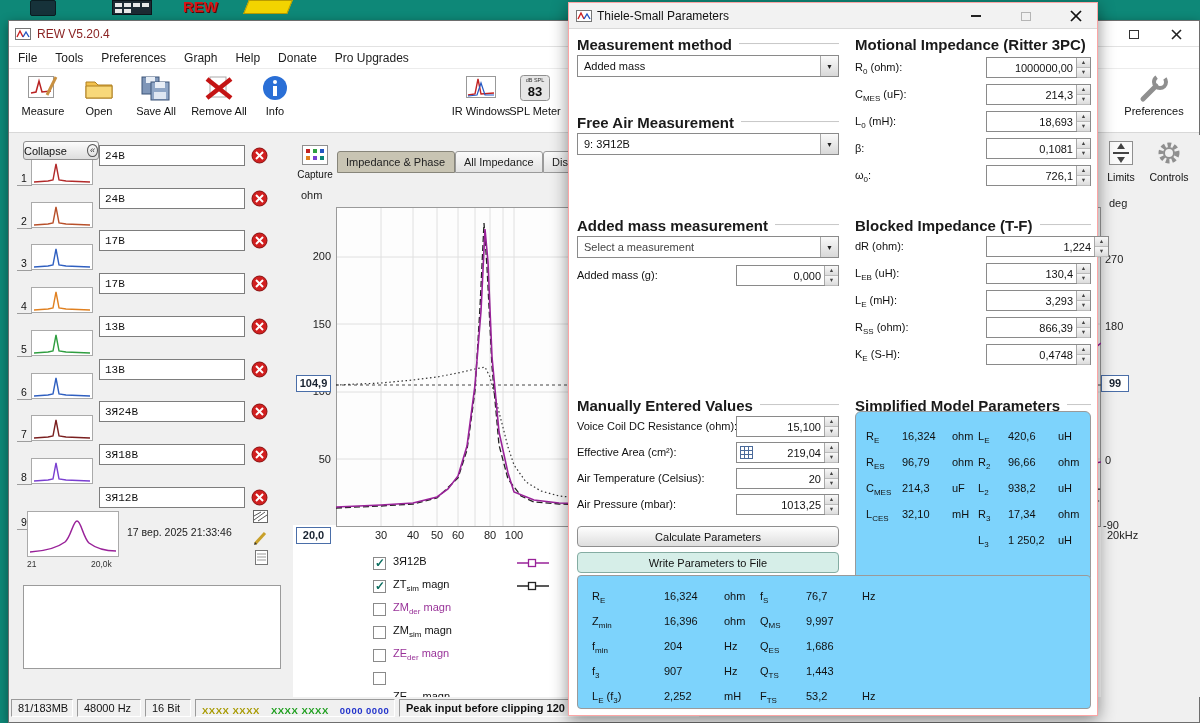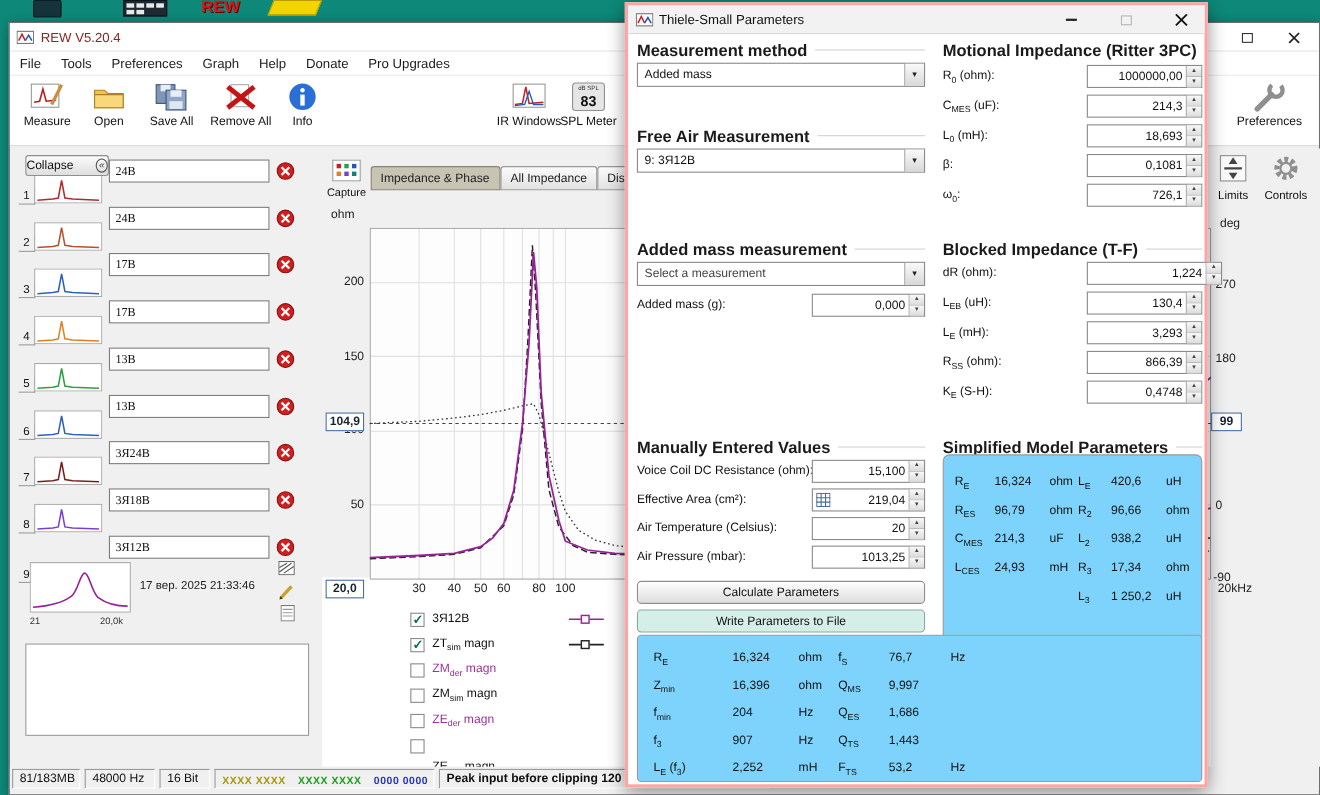--- a/index.html
+++ b/index.html
@@ -17,21 +17,21 @@
   .tbtn{position:absolute;top:4px;text-align:center}
   .tbtn .tlabel{font-size:11px;color:#111;margin-top:2px;white-space:nowrap}
   .ticon{display:block;margin:0 auto}
   
   .sidebar{position:absolute;left:6px;top:114px;width:284px;height:562px;background:#f0f0f0;border-right:1px solid #cfcfcf}
   .collapse-btn{position:absolute;left:8px;top:6px;width:76px;height:19px;border:1px solid #8f8f8f;border-radius:3px;background:linear-gradient(#fcfcfc,#dedede);font-size:11px;color:#111;display:flex;align-items:center;justify-content:center;gap:20px}
   .collapse-ico{display:inline-block;width:13px;height:13px;border:1px solid #555;border-radius:50%;font-size:9px;line-height:11px;text-align:center;color:#333}
   .mrow{position:absolute;left:0;width:284px;height:42px}
   .mnum{position:absolute;left:2px;top:28px;width:15px;height:14px;font-size:10.5px;color:#111;text-align:center;border-right:1px solid #9d9d9d;border-bottom:1px solid #9d9d9d}
   .mthumb{position:absolute;left:16px;top:15px}
-  .mname{position:absolute;left:84px;top:1px;width:146px;height:21px;border:1px solid #7d7d7d;background:#fff;font-size:11px;font-family:Liberation Serif, serif;padding:2px 5px;color:#111}
+  .mname{position:absolute;left:84px;top:1px;width:146px;height:21px;border:1px solid #7d7d7d;background:#fff;font-size:11px;font-family:Liberation Mono, monospace;padding:2px 5px;color:#111}
   .xbtn{position:absolute;left:236px;top:3px}
   .rowdate{position:absolute;left:112px;top:40px;font-size:10.5px;color:#222;white-space:nowrap}
   .thlab{position:absolute;font-size:8.5px;color:#333}
   .notesbox{position:absolute;left:8px;top:450px;width:258px;height:84px;background:#fff;border:1px solid #9b9b9b}
   
   .gpanel{position:absolute;left:284px;top:114px;width:908px;height:562px;background:#f0f0f0}
   .tab{position:absolute;top:16px;height:22px;border:1px solid #9a9a9a;background:linear-gradient(#fbfbfb,#e2e2e2);font-size:11px;padding:4px 8px 0;border-radius:3px 3px 0 0;color:#222;white-space:nowrap}
   .tab.active{background:#c8c4b3;border-color:#87857a}
   .tick{position:absolute;font-size:11px;color:#222}
   .cursorbox{position:absolute;background:#fff;border:1px solid #4a6ea8;font-size:11px;font-weight:bold;color:#182230;text-align:center;padding-top:1px}
@@ -39,21 +39,21 @@
   .lg{position:absolute;display:flex;align-items:center;gap:7px;height:16px;width:176px}
   .cb{width:13px;height:13px;background:#fff;border:1px solid #8a8a8a;position:relative;flex:none}
   .cb.on::after{content:"✓";position:absolute;left:1px;top:-2px;font-size:12px;font-weight:bold;color:#0b6e5f}
   .lgt{font-size:11px;white-space:nowrap}
   .lgt sub{font-size:8px}
   
   .statusbar{position:absolute;left:0;bottom:3px;right:0;height:22px;background:#f0f0f0}
   .seg{position:absolute;top:2px;height:18px;border:1px solid;border-color:#9a9a9a #ffffff #ffffff #9a9a9a;font-size:11px;color:#111;padding:2px 6px;white-space:nowrap;overflow:hidden}
   .ind{font-size:9.5px;font-weight:bold;letter-spacing:.5px;margin-right:8px}
   
-  .dialog{position:absolute;left:568px;top:2px;width:530px;height:714px;background:#fff;border:3px solid #fca5a5;box-shadow:0 4px 16px rgba(0,0,0,.45)}
+  .dialog{position:absolute;left:568px;top:2px;width:530px;height:714px;background:#fff;border:1px solid #fca5a5;box-shadow:0 4px 16px rgba(0,0,0,.45)}
   .dtitle{position:absolute;left:0;top:0;right:0;height:26px;background:#f2f2f2;border-bottom:1px solid #d9d9d9;display:flex;align-items:center}
   .dtitle .tt{font-size:12px;color:#111;margin-left:6px}
   .hdr{position:absolute;display:flex;align-items:center;font-weight:bold;font-size:15px;color:#1a1a1a;height:14px;white-space:nowrap}
   .hdr .line{flex:1;margin-left:7px;height:2px;border-top:1px solid #c9c9c9;border-bottom:1px solid #fdfdfd}
   .combo{position:absolute;height:22px;border:1px solid #8a8a8a;background:#fff;display:flex}
   .combo .cval{flex:1;font-size:11px;padding:4px 4px 0 6px;color:#111;white-space:nowrap;overflow:hidden}
   .combo .cbtn{width:18px;border-left:1px solid #a8a8a8;background:linear-gradient(#fafafa,#d8d8d8);display:flex;align-items:center;justify-content:center;font-size:7px;color:#222}
   .spin{position:absolute;height:21px;border:1px solid #8a8a8a;background:#fff;display:flex}
   .spin .sval{flex:1;font-size:11px;text-align:right;padding:4px 3px 0 2px;color:#111;white-space:nowrap;overflow:hidden}
   .spin .sarr{width:14px;border-left:1px solid #a8a8a8;display:flex;flex-direction:column;flex:none}
@@ -677,21 +677,21 @@
           <span style="width:50px">96,79</span>
           <span>ohm</span>
         </div>
       <div class="pcell" style="left:10px;top:70px">
           <span style="width:36px"><span>C</span><sub>MES</sub></span>
           <span style="width:50px">214,3</span>
           <span>uF</span>
         </div>
       <div class="pcell" style="left:10px;top:96px">
           <span style="width:36px"><span>L</span><sub>CES</sub></span>
-          <span style="width:50px">24,93</span>
+          <span style="width:50px">32,10</span>
           <span>mH</span>
         </div>
       <div class="pcell" style="left:122px;top:18px">
           <span style="width:30px"><span>L</span><sub>E</sub></span>
           <span style="width:50px">420,6</span>
           <span>uH</span>
         </div>
       <div class="pcell" style="left:122px;top:44px">
           <span style="width:30px"><span>R</span><sub>2</sub></span>
           <span style="width:50px">96,66</span>

